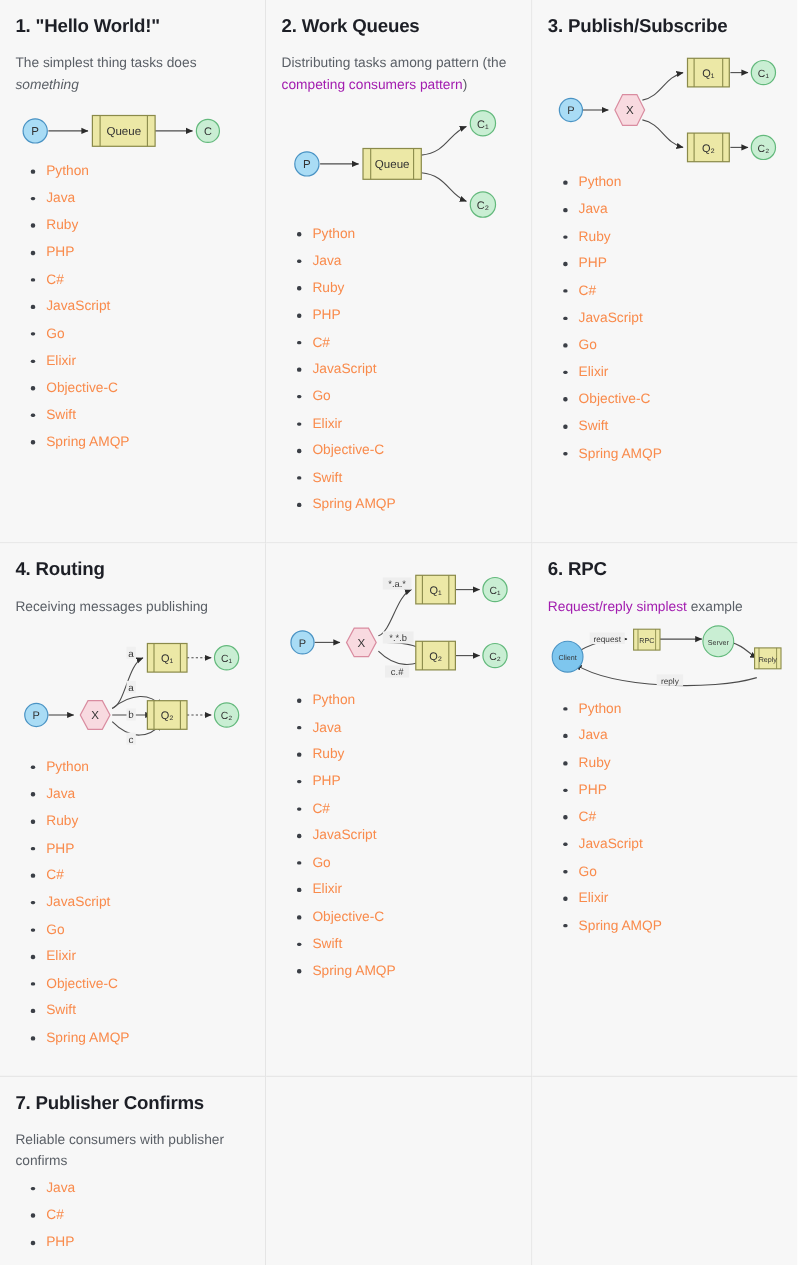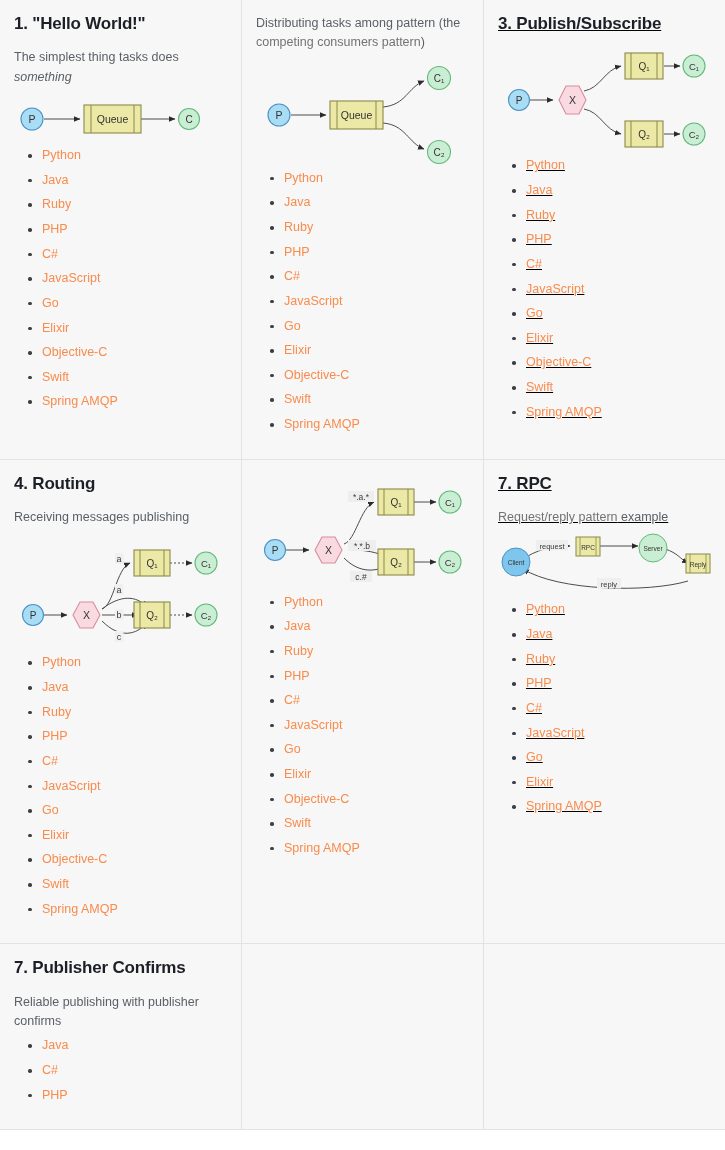--- a/index.html
+++ b/index.html
@@ -16,37 +16,37 @@
     grid-template-columns: 242px 242px 241px;
     background: #ffffff;
   }
   .card {
     background: #f7f7f7;
     border-right: 1px solid #e3e3e3;
     border-bottom: 1px solid #e3e3e3;
     padding: 14px 14px 16px 14px;
     position: relative;
   }
-  .card.col3 { border-right: none; text-decoration: underline; }
+  .card.col3 { border-right: none; }
   .card.empty { background: #f7f7f7; }
   .card-title {
     font-size: 17px;
     font-weight: bold;
     color: #1d1f26;
     letter-spacing: -0.2px;
     margin: 0 0 14px 0;
     line-height: 1.2;
   }
   .card-desc {
     font-size: 12.5px;
     color: #5a5f66;
     line-height: 1.55;
     margin: 0 0 8px 0;
   }
-  .card-desc .lnk { color: #737373; }
+  .card-desc .lnk { color: #a21caf; }
   .card-desc em { }
   .diagram {
     margin: 4px 0 6px 0;
   }
   .diagram svg { display: block; overflow: visible; }
   ul.langs {
     margin: 6px 0 0 0;
     padding: 0 0 0 26px;
     list-style: none;
   }
@@ -109,20 +109,21 @@
       <li><span class="lang">JavaScript</span></li>
       <li><span class="lang">Go</span></li>
       <li><span class="lang">Elixir</span></li>
       <li><span class="lang">Objective-C</span></li>
       <li><span class="lang">Swift</span></li>
       <li><span class="lang">Spring AMQP</span></li>
     </ul>
   </div>
 
   <div class="card">
+    <h2 class="card-title">2. Work Queues</h2>
     <p class="card-desc"><span>Distributing tasks among pattern (the </span><span class="lnk">competing consumers pattern</span><span>)</span></p>
     <div class="diagram">
       <svg width="215" height="105" viewBox="0 0 215 105">
         <line class="edge" x1="35" y1="54" x2="70" y2="54" marker-end="url(#ar)"></line>
         <path class="edge" d="M127,46 C150,44 152,26 168,20" marker-end="url(#ar)"></path>
         <path class="edge" d="M127,62 C150,64 152,82 168,88" marker-end="url(#ar)"></path>
         <circle cx="23" cy="54" r="11" fill="#a9dcf5" stroke="#4a93c4" stroke-width="1.1"></circle>
         <text class="n-lbl" x="23" y="58" font-size="10.5" text-anchor="middle">P</text>
         <rect x="74" y="40" width="53" height="28" fill="#ece8a6" stroke="#8a8a4a" stroke-width="1.1"></rect>
         <line x1="81" y1="40" x2="81" y2="68" stroke="#8a8a4a" stroke-width="1"></line>
@@ -286,22 +287,22 @@
       <li><span class="lang">JavaScript</span></li>
       <li><span class="lang">Go</span></li>
       <li><span class="lang">Elixir</span></li>
       <li><span class="lang">Objective-C</span></li>
       <li><span class="lang">Swift</span></li>
       <li><span class="lang">Spring AMQP</span></li>
     </ul>
   </div>
 
   <div class="card col3">
-    <h2 class="card-title">7. RPC</h2>
-    <p class="card-desc"><span class="lnk">Request/reply pattern</span><span> example</span></p>
+    <h2 class="card-title">6. RPC</h2>
+    <p class="card-desc"><span class="lnk">Request/reply simplest</span><span> example</span></p>
     <div class="diagram">
       <svg width="215" height="62" viewBox="0 0 215 62">
         <path class="edge" d="M28,22 C45,12 60,11 72,11" marker-end="url(#ar)"></path>
         <line class="edge" x1="101" y1="11" x2="140" y2="11" marker-end="url(#ar)"></line>
         <path class="edge" d="M167,14 C180,18 182,24 190,28" marker-end="url(#ar)"></path>
         <path class="edge" d="M190,46 C150,58 60,56 25,34" marker-end="url(#ar)"></path>
         <circle cx="18" cy="27" r="14" fill="#7ec6ee" stroke="#4a93c4" stroke-width="1"></circle>
         <text class="n-lbl" x="18" y="30" font-size="6.5" text-anchor="middle">Client</text>
         <rect x="38" y="5" width="32" height="10.5" fill="#efefef"></rect>
         <text class="elbl" x="54" y="13.5" font-size="7.5" text-anchor="middle">request</text>
@@ -327,21 +328,21 @@
       <li><span class="lang">C#</span></li>
       <li><span class="lang">JavaScript</span></li>
       <li><span class="lang">Go</span></li>
       <li><span class="lang">Elixir</span></li>
       <li><span class="lang">Spring AMQP</span></li>
     </ul>
   </div>
 
   <div class="card">
     <h2 class="card-title">7. Publisher Confirms</h2>
-    <p class="card-desc">Reliable publishing with publisher confirms</p>
+    <p class="card-desc">Reliable consumers with publisher confirms</p>
     <ul class="langs">
       <li><span class="lang">Java</span></li>
       <li><span class="lang">C#</span></li>
       <li><span class="lang">PHP</span></li>
     </ul>
   </div>
 
   <div class="card empty"></div>
   <div class="card col3 empty"></div>
 

